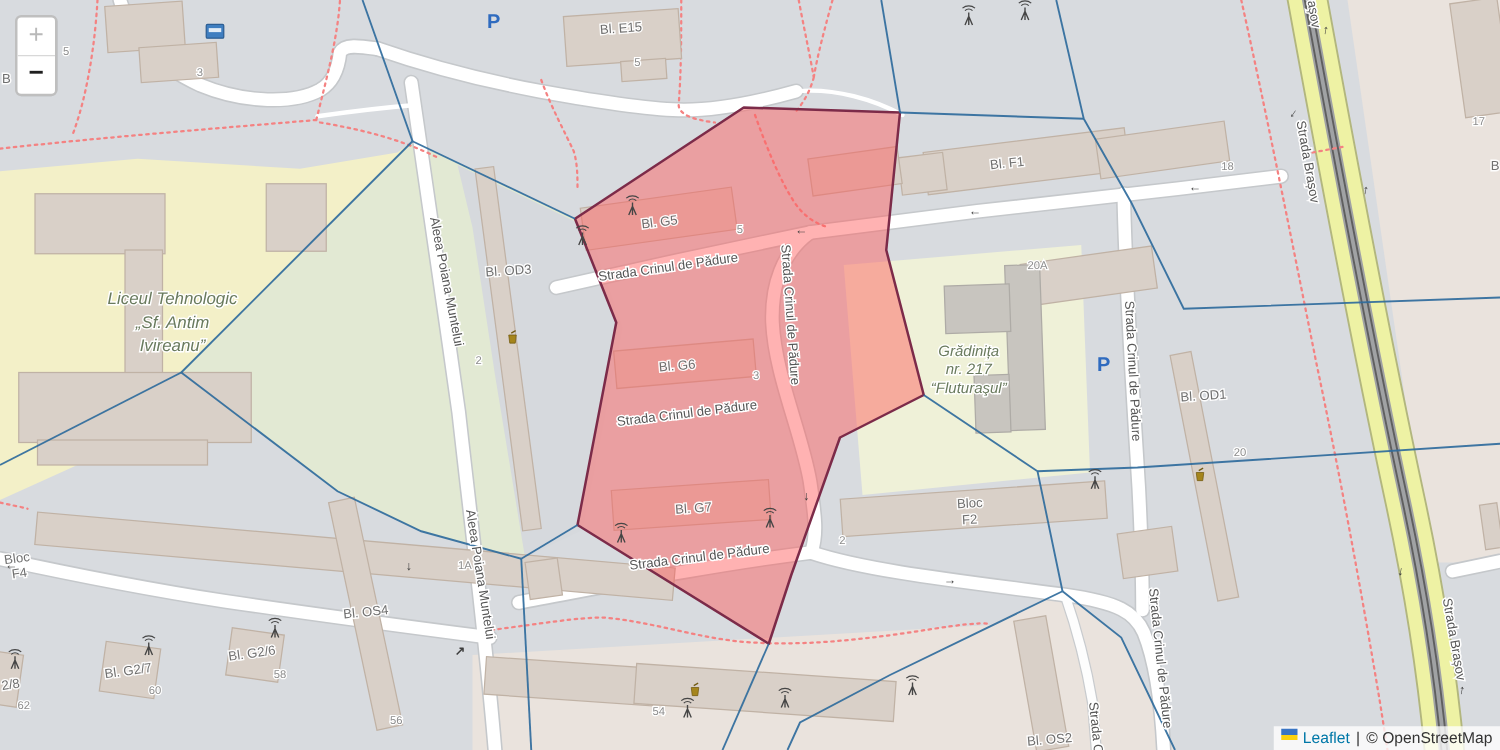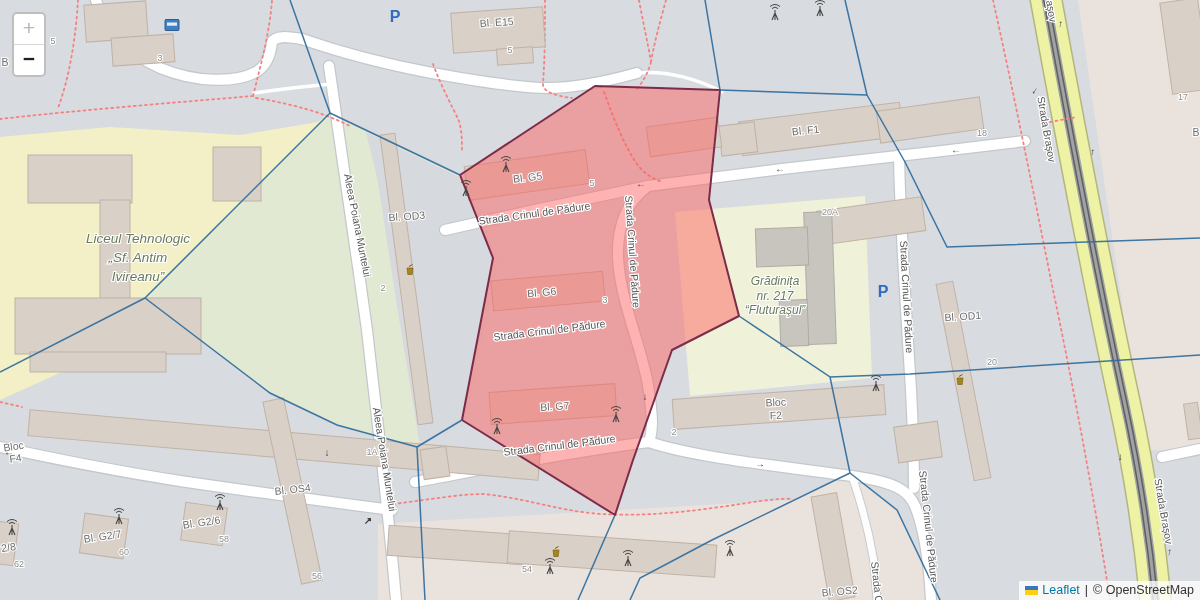--- a/index.html
+++ b/index.html
@@ -40,21 +40,21 @@
   .basket-body{fill:#a5851c;stroke:#715a12;stroke-width:.6}
   .basket-top{stroke:#715a12;stroke-width:1;fill:none}
   
   .zoom-ctl{position:absolute;left:12px;top:12px;width:30px;background:#fff;
     border:2px solid rgba(0,0,0,.25);border-radius:5px;overflow:hidden;z-index:10}
   .zoom-ctl a{display:block;width:30px;height:30px;line-height:28px;text-align:center;
     font-size:21px;text-decoration:none;cursor:pointer}
   .zin{color:#b9b9b9}
   .zout{color:#1f1f1f;border-top:1px solid #d8d8d8;font-weight:bold}
   .attribution{position:absolute;right:0;bottom:0;background:rgba(255,255,255,.78);
-    padding:2px 6px 3px 6px;font-size:12.5px;color:#333;z-index:10;display:flex;align-items:center;gap:4px}
+    padding:2px 6px 3px 6px;font-size:12.5px;color:#333;z-index:10;display:flex;gap:4px}
   .attribution a.leaflet{color:#0078a8;text-decoration:none}
   .attribution .sep{color:#333;margin:0 1px}
   .flag{display:inline-block;width:13px;height:9px;position:relative;top:0}
   .flag .f-b{display:block;width:13px;height:4.5px;background:#3a75c4}
   .flag .f-y{display:block;width:13px;height:4.5px;background:#fcd20f}
 </style>
 </head>
 <body>
 
 <div class="map">

